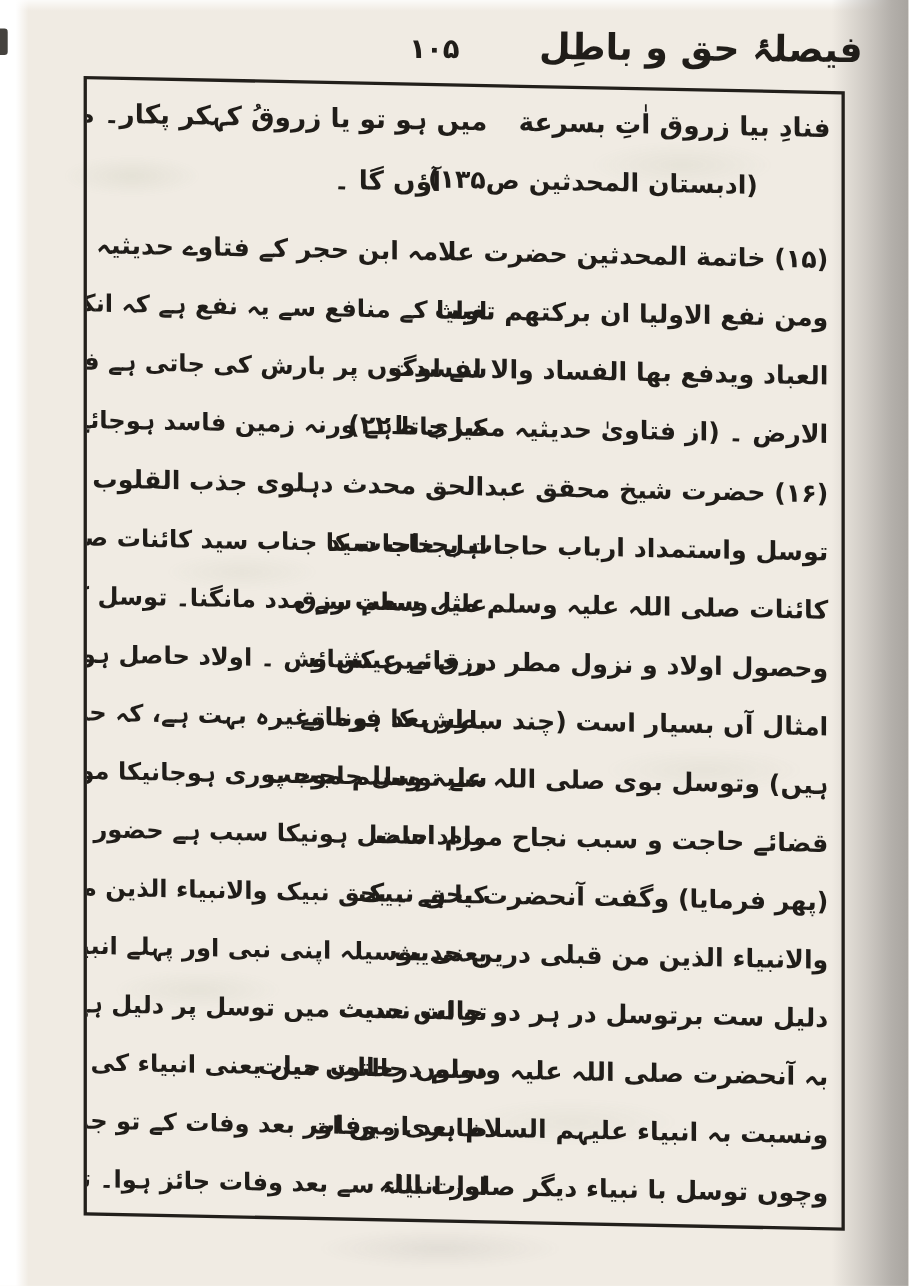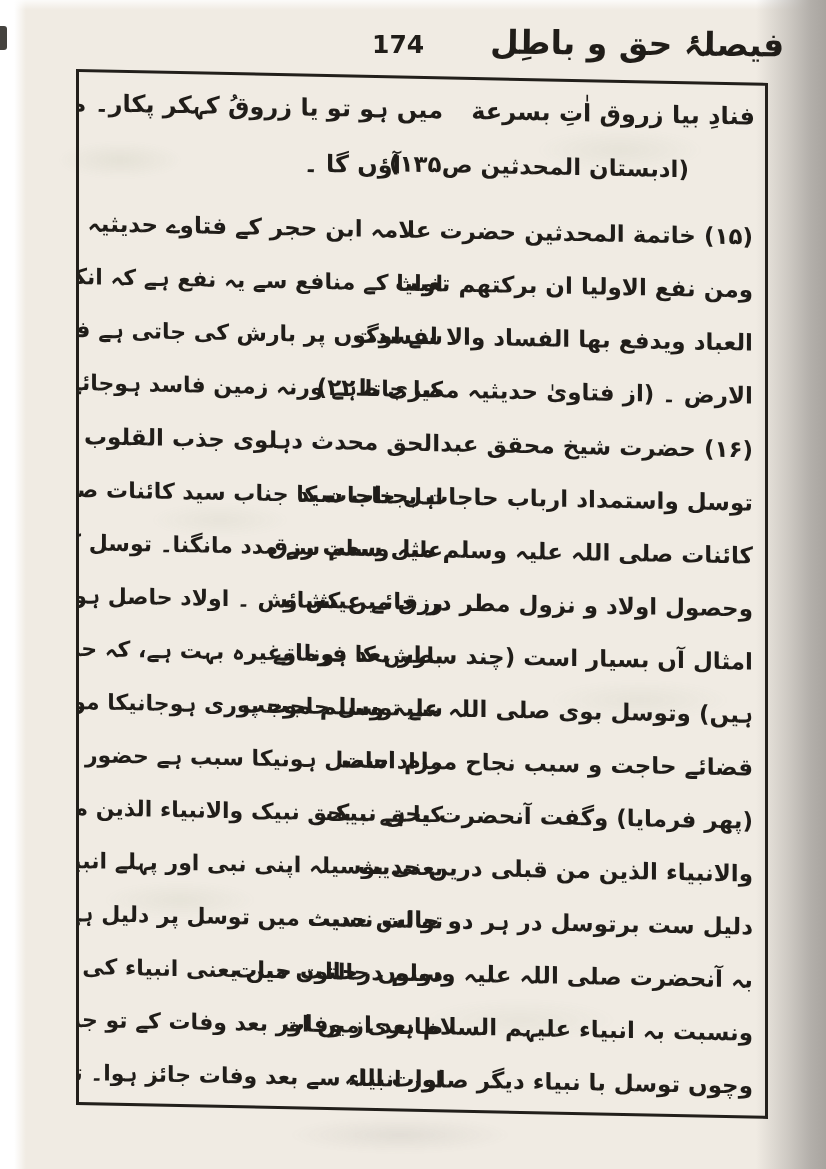--- a/index.html
+++ b/index.html
@@ -89,21 +89,21 @@
 <body>
 
 <div class="scan">
   <div class="ghosts"></div>
   <div class="left-strip"></div>
   <div class="top-strip"></div>
   <div class="gutter"></div>
   <div class="edge-mark"></div>
 
   <div class="book-title">فیصلۂ حق و باطِل</div>
-  <div class="page-number">174</div>
+  <div class="page-number">۱۰۵</div>
 
   <div class="frame">
 
     <div class="opening">
       <div class="open-col-quote">
         <div class="open-line">فنادِ بیا زروق اٰتِ بسرعة</div>
         <div class="open-line cite">(ادبستان المحدثین ص۱۳۵)</div>
       </div>
       <div class="open-col-trans">
         <div class="open-line">میں ہو تو یا زروقُ کہکر پکار۔ میں جلد</div>

